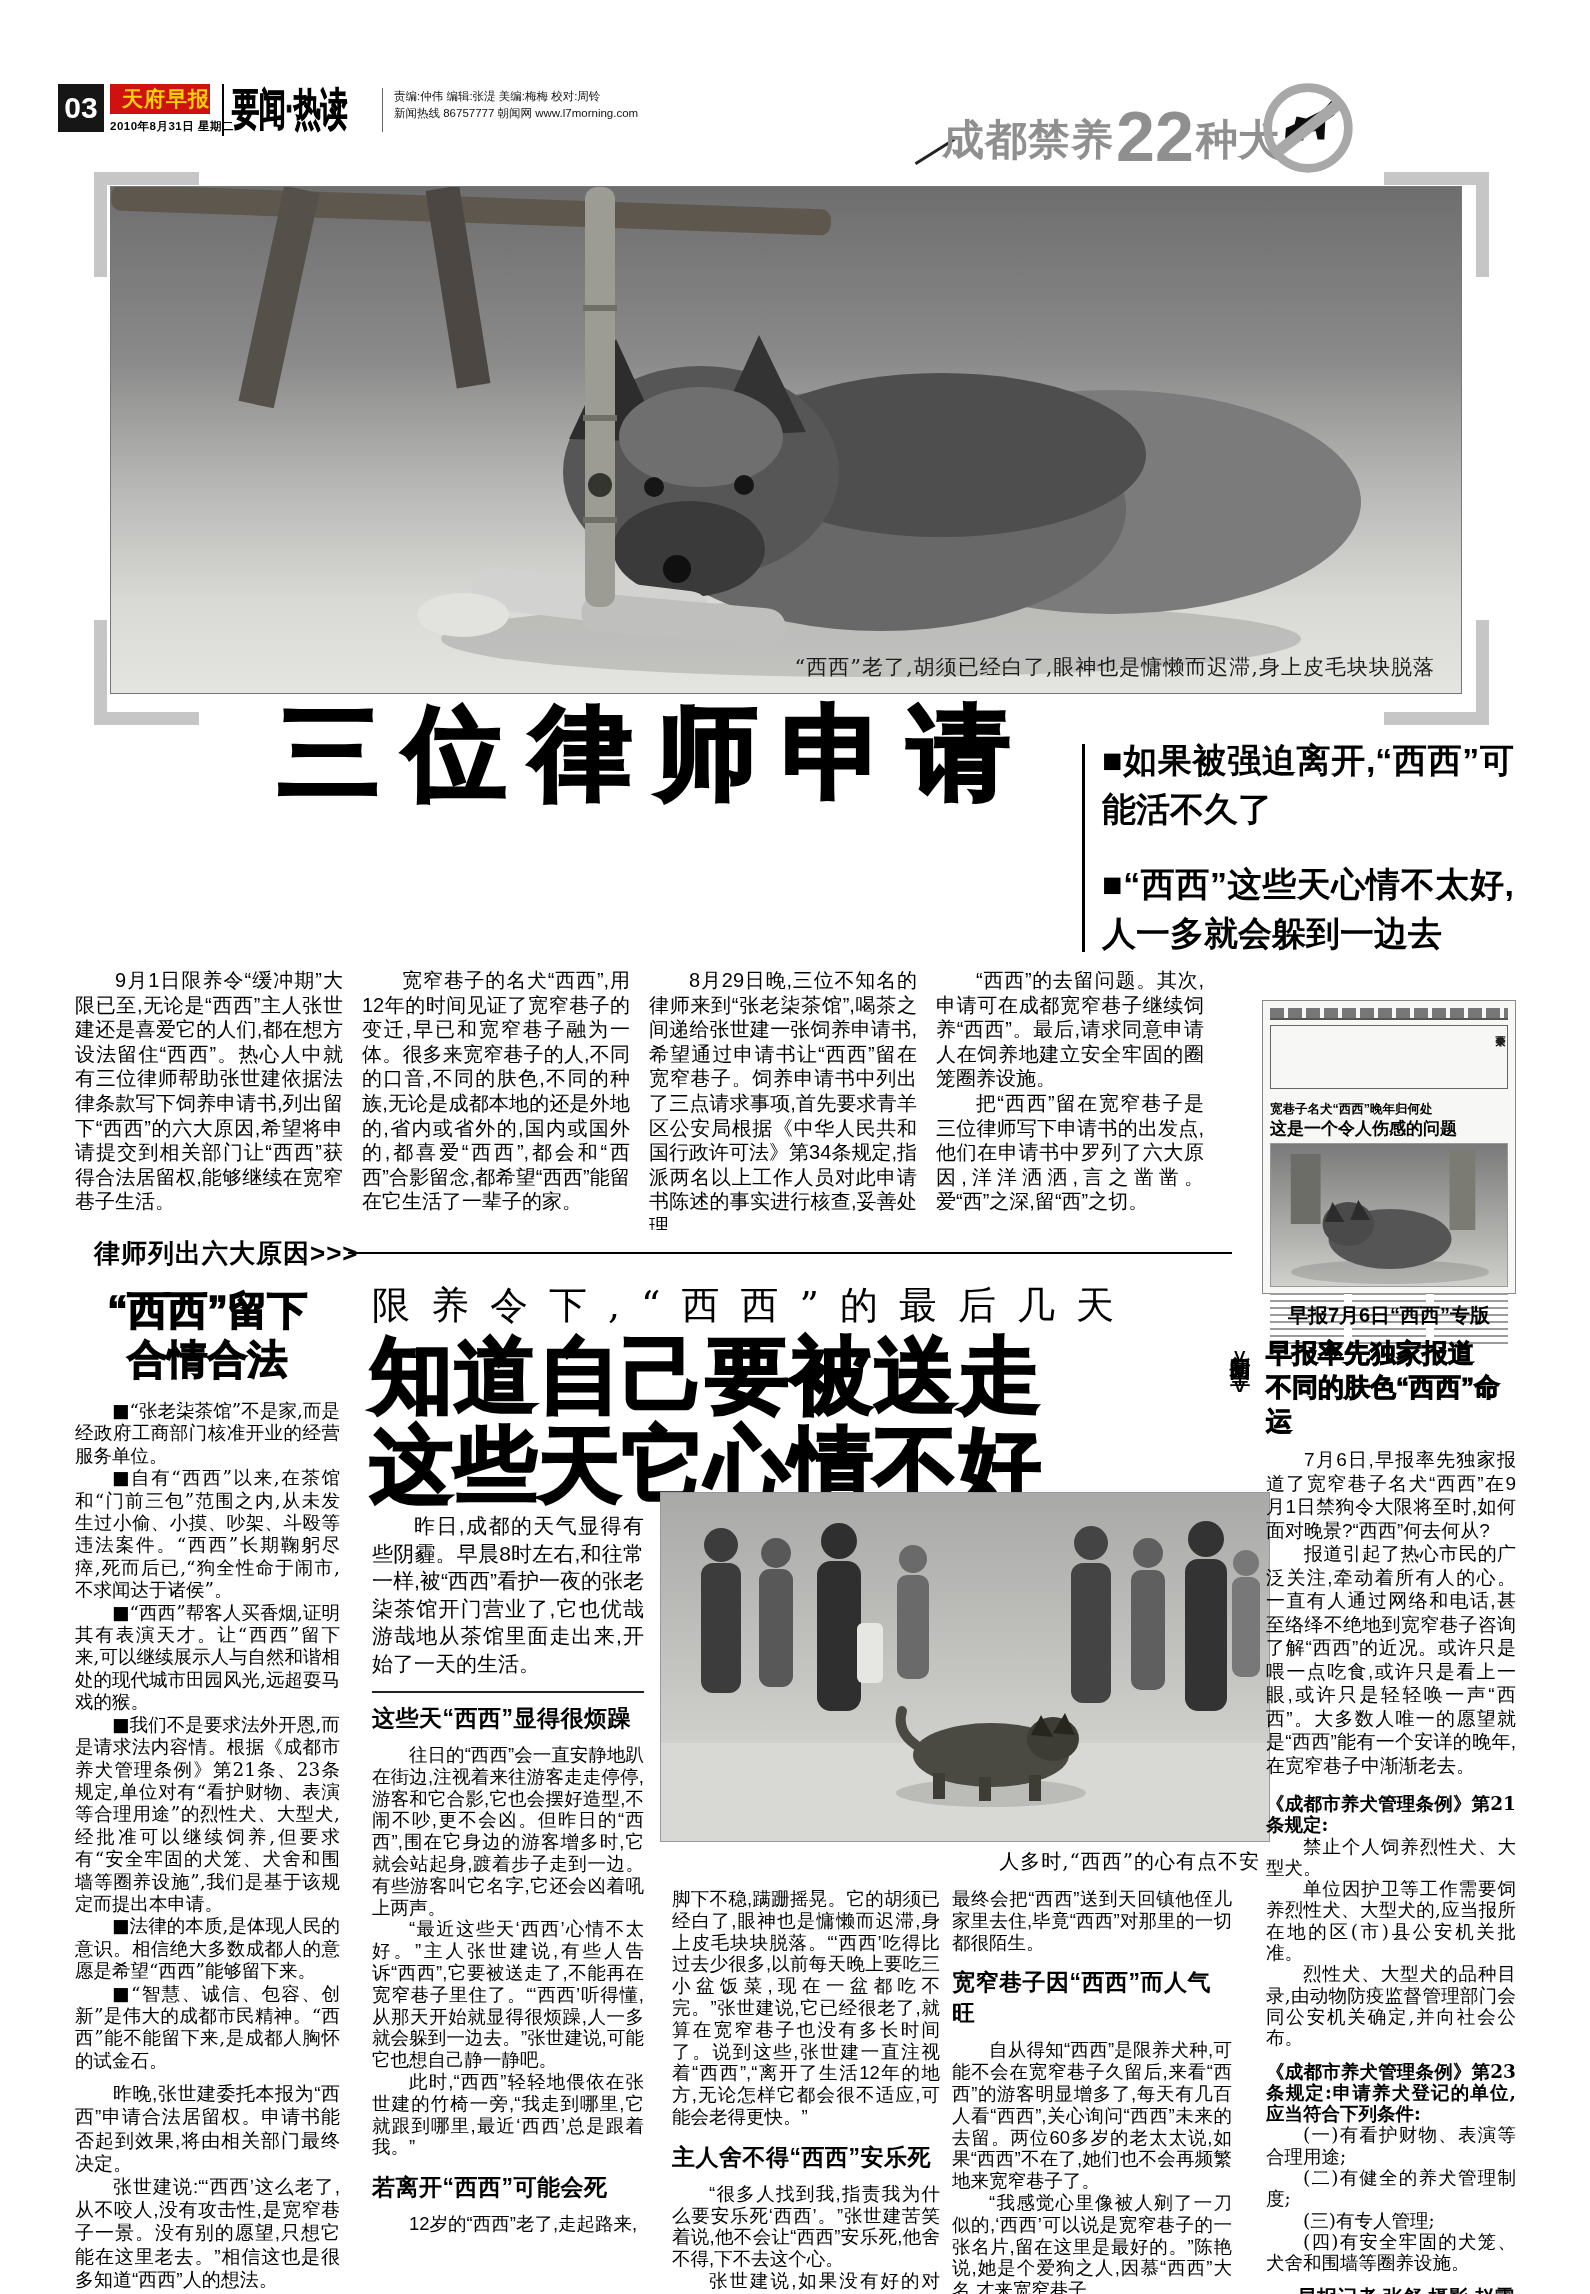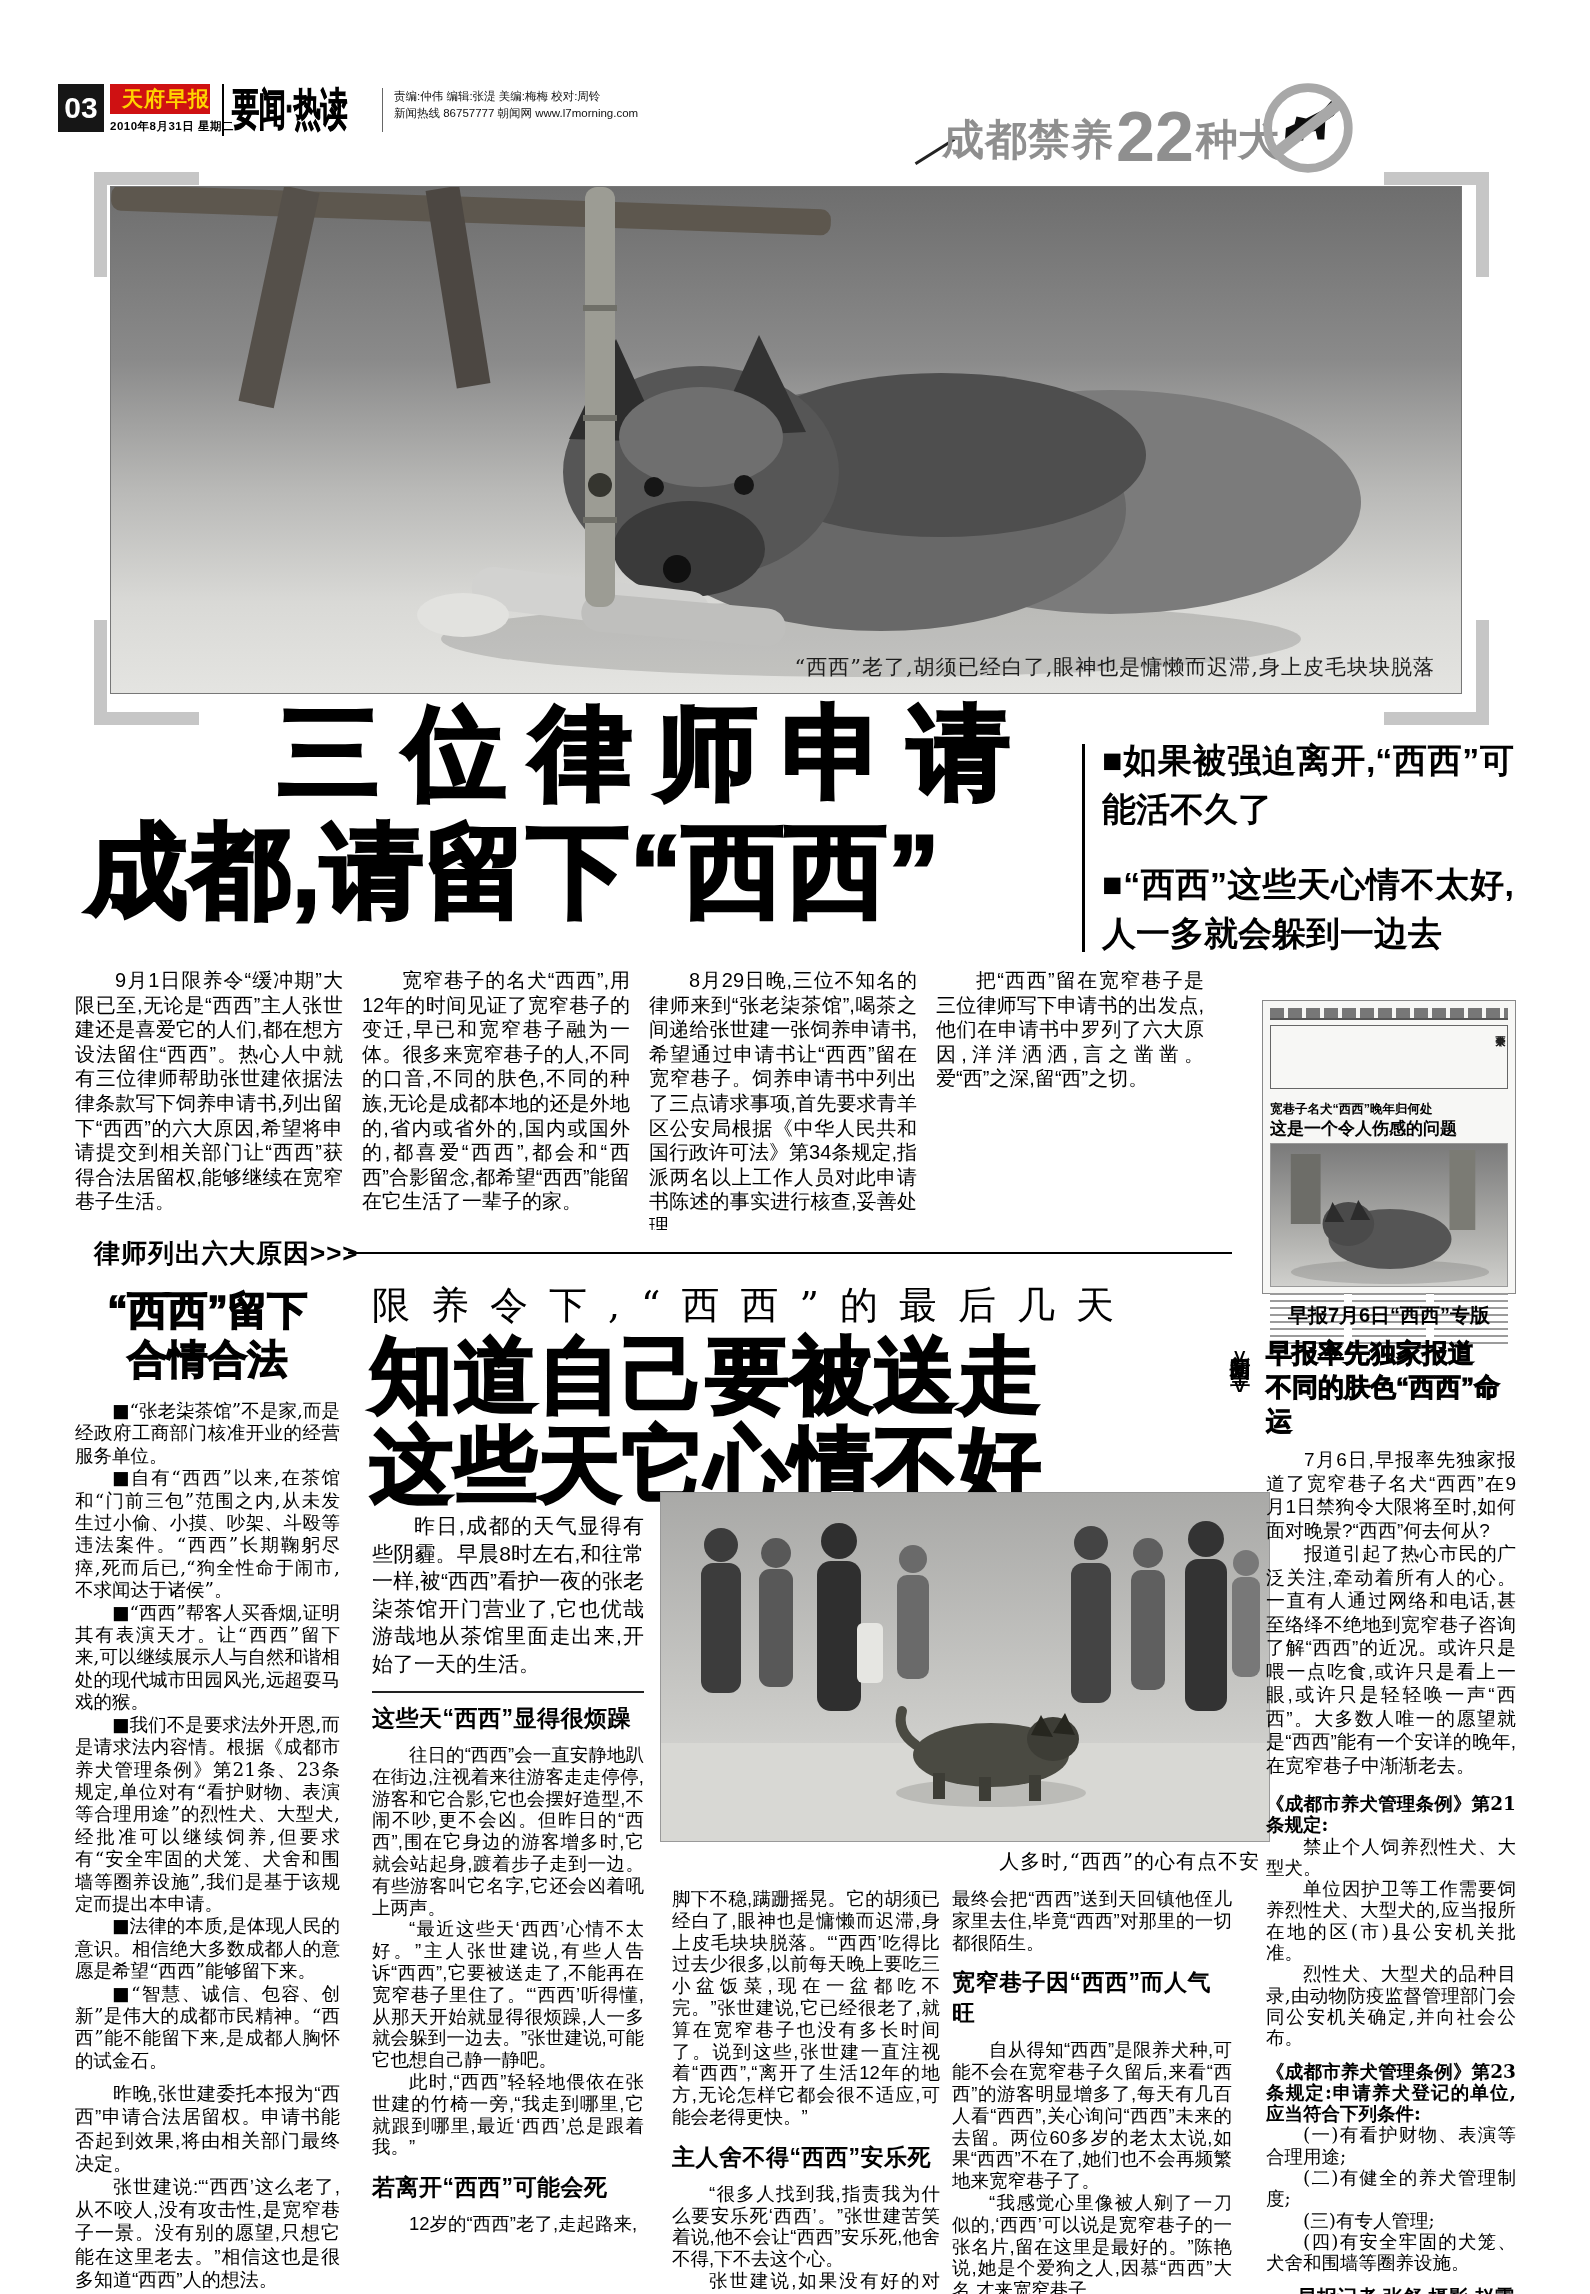--- a/index.html
+++ b/index.html
@@ -173,37 +173,37 @@
       <rect x="474" y="0" width="30" height="420" rx="12" fill="#9c9c94"></rect>
       <rect x="472" y="118" width="34" height="6" fill="#6f6f68"></rect>
       <rect x="472" y="228" width="34" height="6" fill="#6f6f68"></rect>
       <rect x="472" y="330" width="34" height="6" fill="#6f6f68"></rect>
       <circle cx="489" cy="298" r="12" fill="#35352f"></circle>
     </svg>
     <div class="photocap">“西西”老了,胡须已经白了,眼神也是慵懒而迟滞,身上皮毛块块脱落</div>
   </div>
 
   <div class="abs mega mega1">三位律师申请</div>
-  <div class="abs mega mega2">成都,请留下“西西”</div>
   <div class="abs bullrule"></div>
   <div class="abs bullets">
     <p>■如果被强迫离开,“西西”可能活不久了</p>
     <p>■“西西”这些天心情不太好,人一多就会躲到一边去</p>
   </div>
 
   <div class="abs icol ic1">
     <p class="jp">9月1日限养令“缓冲期”大限已至,无论是“西西”主人张世建还是喜爱它的人们,都在想方设法留住“西西”。热心人中就有三位律师帮助张世建依据法律条款写下饲养申请书,列出留下“西西”的六大原因,希望将申请提交到相关部门让“西西”获得合法居留权,能够继续在宽窄巷子生活。</p>
   </div>
   <div class="abs icol ic2">
     <p class="jp">宽窄巷子的名犬“西西”,用12年的时间见证了宽窄巷子的变迁,早已和宽窄巷子融为一体。很多来宽窄巷子的人,不同的口音,不同的肤色,不同的种族,无论是成都本地的还是外地的,省内或省外的,国内或国外的,都喜爱“西西”,都会和“西西”合影留念,都希望“西西”能留在它生活了一辈子的家。</p>
   </div>
   <div class="abs icol ic3">
     <p class="jp">8月29日晚,三位不知名的律师来到“张老柒茶馆”,喝茶之间递给张世建一张饲养申请书,希望通过申请书让“西西”留在宽窄巷子。饲养申请书中列出了三点请求事项,首先要求青羊区公安局根据《中华人民共和国行政许可法》第34条规定,指派两名以上工作人员对此申请书陈述的事实进行核查,妥善处理</p>
   </div>
   <div class="abs icol ic4">
+    <p style="margin:0;text-align:justify;">“西西”的去留问题。其次,申请可在成都宽窄巷子继续饲养“西西”。最后,请求同意申请人在饲养地建立安全牢固的圈笼圈养设施。</p>
     <p class="jp">把“西西”留在宽窄巷子是三位律师写下申请书的出发点,他们在申请书中罗列了六大原因,洋洋洒洒,言之凿凿。爱“西”之深,留“西”之切。</p>
   </div>
 
   <div class="abs clip">
     <div class="cliptop"></div>
     <div class="cliptitle">
       <div class="clipvert">禁犬令下</div>
       <div>
         <p class="cliph1">宽巷子名犬“西西”晚年归何处</p>
         <p class="cliph2">这是一个令人伤感的问题</p>

